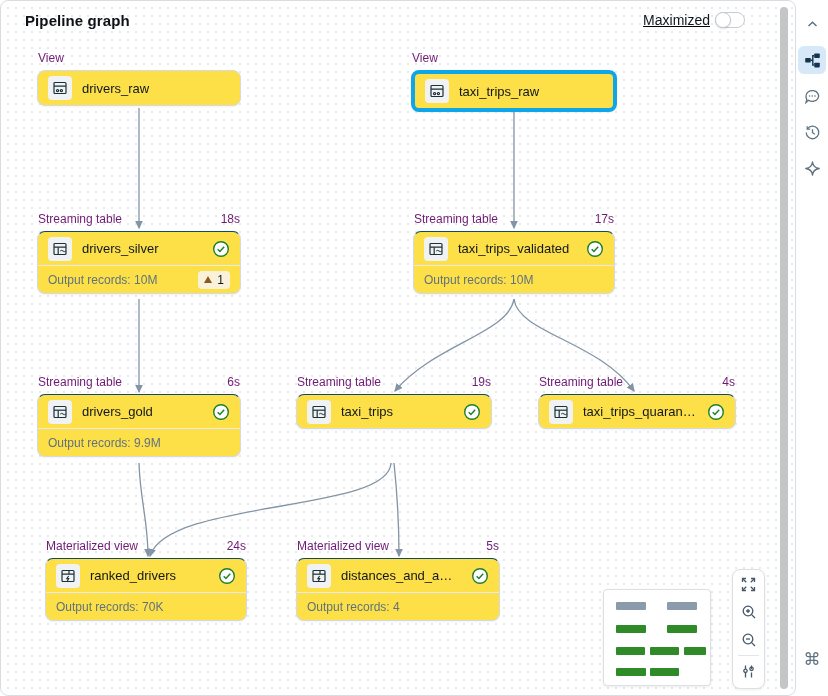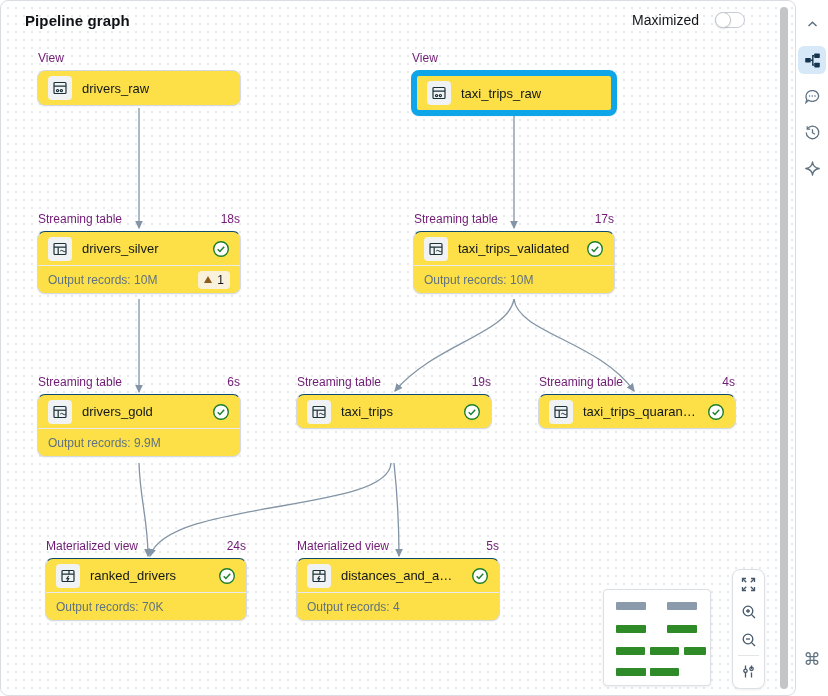--- a/index.html
+++ b/index.html
@@ -6,34 +6,34 @@
   html,body { width:828px; height:696px; background:#fff; font-family:"Liberation Sans","DejaVu Sans",sans-serif; overflow:hidden; }
   .app { position:relative; width:828px; height:495px; display:flex; }
 
   
   .panel { position:relative; width:796px; height:696px; border:1px solid #D9DDE1; border-radius:8px; background:#fff; overflow:hidden; }
   .canvas { position:absolute; inset:0;
     background-image: radial-gradient(#E7EAED 1px, transparent 1.1px);
     background-size: 8px 8px; background-position: 3px 3px; }
   .panel-header { position:absolute; left:0; top:0; width:100%; height:38px; display:flex; align-items:center; justify-content:space-between; padding:0 50px 0 24px; z-index:5; }
   .panel-title { font-size:15px; font-weight:700; color:#0E1116; letter-spacing:.1px; }
-  .maximize-wrap { display:flex; align-items:center; gap:16px; }
+  .maximize-wrap { display:flex; align-items:center; gap:5px;text-decoration:underline; }
   .maximize-label { font-size:14px; color:#11171C; }
   .toggle { position:relative; width:30px; height:16px; border:1px solid #C6CCD2; border-radius:9px; background:#fff; cursor:pointer; }
   .toggle .knob { position:absolute; left:-1px; top:-1px; width:16px; height:16px; border-radius:50%; background:#fff; border:1px solid #C6CCD2; box-shadow:0 1px 2px rgba(0,0,0,.12); }
 
   
   svg.edges { position:absolute; inset:0; z-index:1; pointer-events:none; }
 
   
   .node-group { position:absolute; z-index:2; }
   .label-row { display:flex; justify-content:space-between; align-items:flex-end; font-size:12px; color:#701a75; margin-bottom:5px; padding:0 1px; }
   .node-box { background:#fde047; border:1px solid #D4DAE0; border-radius:8px; box-shadow:0 1px 2px rgba(17,23,28,.05); cursor:pointer; }
   .node-box.success { border-top:1px solid #0c4a6e; }
-  .node-box.selected { border:6px solid #0ea5e9; }
+  .node-box.selected { border:4px solid #0ea5e9; }
   .node-head { display:flex; align-items:center; gap:10px; height:33px; padding:0 10px; }
   .node-box.simple .node-head { height:34px; }
   .icon-chip { width:24px; height:24px; flex:0 0 24px; background:#F0F2F4; border-radius:4px; display:flex; align-items:center; justify-content:center; }
   .node-name { font-size:13px; color:#11171C; white-space:nowrap; overflow:hidden; text-overflow:ellipsis; flex:1 1 auto; }
   .status { flex:0 0 18px; display:flex; align-items:center; }
   .node-foot { display:flex; align-items:center; justify-content:space-between; height:28px; border-top:1px solid #E8EAED; padding:0 10px; font-size:12px; color:#5F7281;text-align:center; }
   .badge { display:flex; align-items:center; gap:5px; border-radius:4px; padding:2px 6px; font-size:12px; color:#11171C; }
   .badge.warn { background:#FAF1DB; }
   .badge.metric { background:#E9EBEE; }
   .tri { width:0; height:0; border-left:4px solid transparent; border-right:4px solid transparent; border-bottom:7px solid #8D5A1D; }

